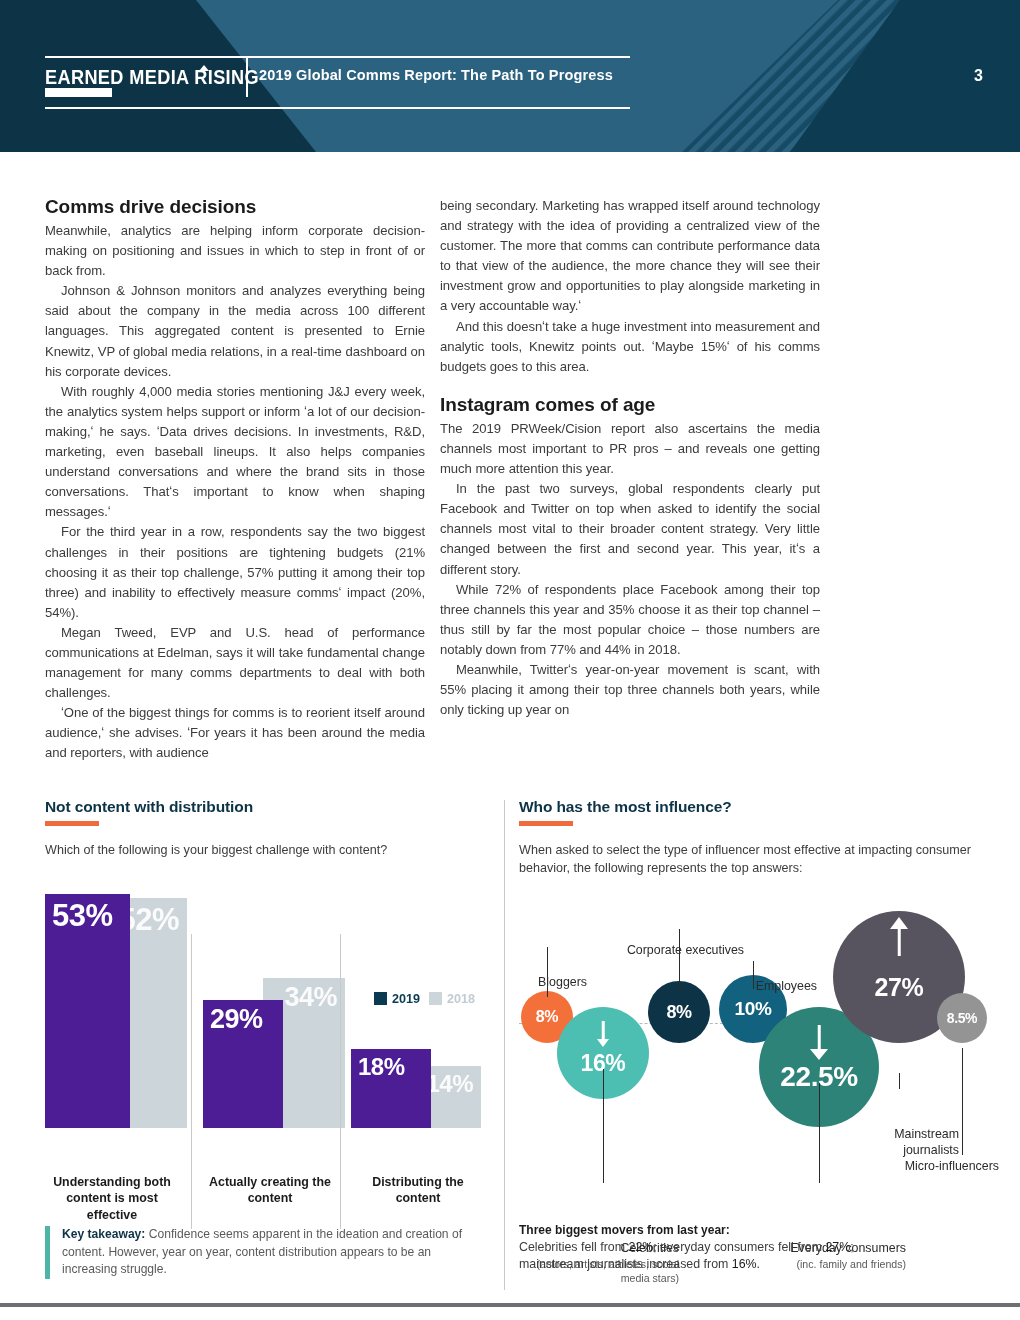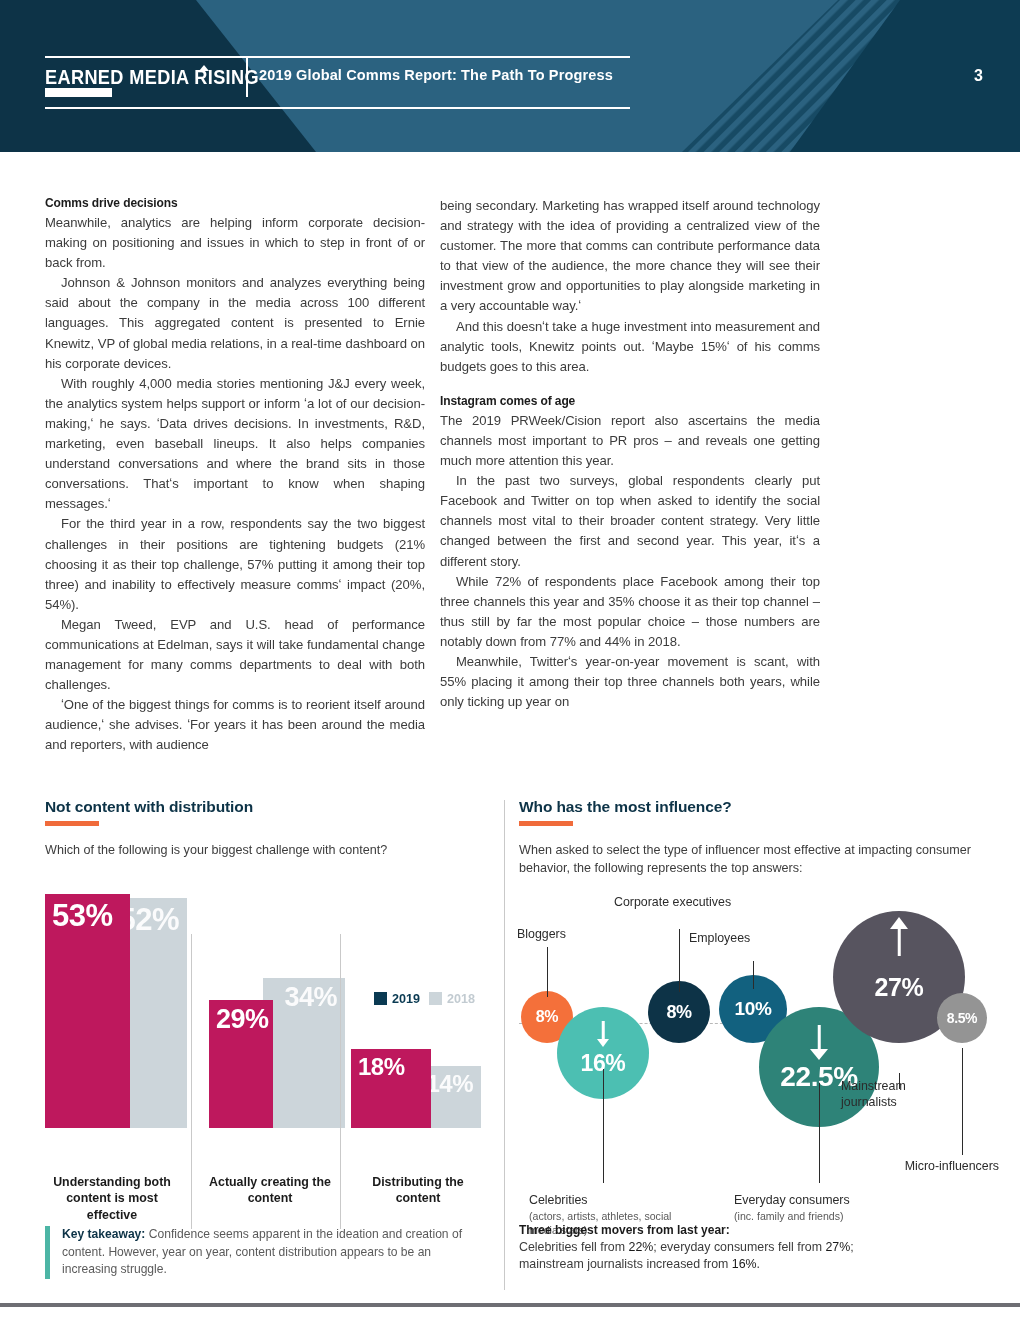--- a/index.html
+++ b/index.html
@@ -79,21 +79,21 @@
 
   
   .columns {
     position:absolute; top:196px; left:0; width:1020px;
   }
   .col { position:absolute; width:380px; }
   .col-left  { left:45px;  top:0; }
   .col-right { left:440px; top:0; }
 
   h2.section-head {
-    font-size:12px;
+    font-size:19px;
     font-weight:bold;
     color:#1b1b1b;
     letter-spacing:-0.1px;
     margin-bottom:3px;
     font-family:"Liberation Sans", sans-serif;
   }
   h2.section-head.spaced { margin-top:17px; }
   p.body {
     font-size:13.1px;
     line-height:20.1px;
@@ -124,21 +124,21 @@
   .barpanel { position:absolute; left:45px; top:8px; width:440px; }
   .barchart {
     position:relative; width:440px; height:300px; margin-top:12px;
   }
   .bargroup { position:absolute; bottom:44px; height:256px; }
   .sep { position:absolute; top:62px; width:1px; background:#c9c9c9; }
   .bar {
     position:absolute; bottom:0;
   }
   .bar.b2018 { background:#ccd5da; }
-  .bar.b2019 { background:#be185d; }
+  .bar.b2019 { background:#4c1d95; }
   .bar-label {
     position:absolute; top:4px; color:#ffffff; font-weight:bold;
     letter-spacing:-0.5px; white-space:nowrap;
   }
   .bar-label.big   { font-size:31px; }
   .bar-label.med   { font-size:27px; }
   .bar-label.small { font-size:24px; }
   .bar-label.g2018 { color:#ffffff; opacity:0.92; }
   .cat-label {
     position:absolute; text-align:center; font-size:12.4px; font-weight:bold;
@@ -174,21 +174,21 @@
   .bubble span { position:relative; }
   .baseline {
     position:absolute; left:0; width:460px; height:0;
     border-top:1.5px dashed #b8b8b8;
   }
   .lead { position:absolute; background:#2b2b2b; width:1px; }
   .anno {
     position:absolute; font-size:12.4px; color:#2b2b2b; line-height:15.5px;
     white-space:nowrap;
   }
-  .anno.center { text-align:left; }
+  .anno.center { text-align:right;margin-top:48px; }
   .anno-sub { font-size:10.6px; color:#5a5a5a; line-height:14px; }
 
   
   .movers {
     position:absolute; left:519px; top:432px; width:450px;
   }
   .movers .mv-head { font-size:12px; font-weight:bold; color:#1b1b1b; line-height:17px; }
   .movers p { font-size:12.4px; color:#3c3c3c; line-height:17px; }
   .movers b { font-weight:normal; color:#1b1b1b; }
 
@@ -280,21 +280,21 @@
           </div>
           <div class="bar b2019" style="left: 0px; width: 85px; height: 234px;">
             <div class="bar-label big" style="left: 7px;">53%</div>
           </div>
         </div>
         <div class="cat-label" style="left: 0px; width: 134px; top: 302px;">Understanding both content is most effective</div>
         <div class="bargroup" style="left: 158px; width: 142px;">
           <div class="bar b2018" style="left: 60px; width: 82px; height: 150px;">
             <div class="bar-label g2018 med" style="right: 8px;">34%</div>
           </div>
-          <div class="bar b2019" style="left: 6px; width: 64px; height: 128px;">
+          <div class="bar b2019" style="left: 0px; width: 80px; height: 128px;">
             <div class="bar-label med" style="left: 7px;">29%</div>
           </div>
         </div>
         <div class="cat-label" style="left: 158px; width: 134px; top: 302px;">Actually creating the content</div>
         <div class="bargroup" style="left: 306px; width: 130px;">
           <div class="bar b2018" style="left: 55px; width: 75px; height: 62px;">
             <div class="bar-label g2018 small" style="right: 8px;">14%</div>
           </div>
           <div class="bar b2019" style="left: 0px; width: 80px; height: 79px;">
             <div class="bar-label small" style="left: 7px;">18%</div>

